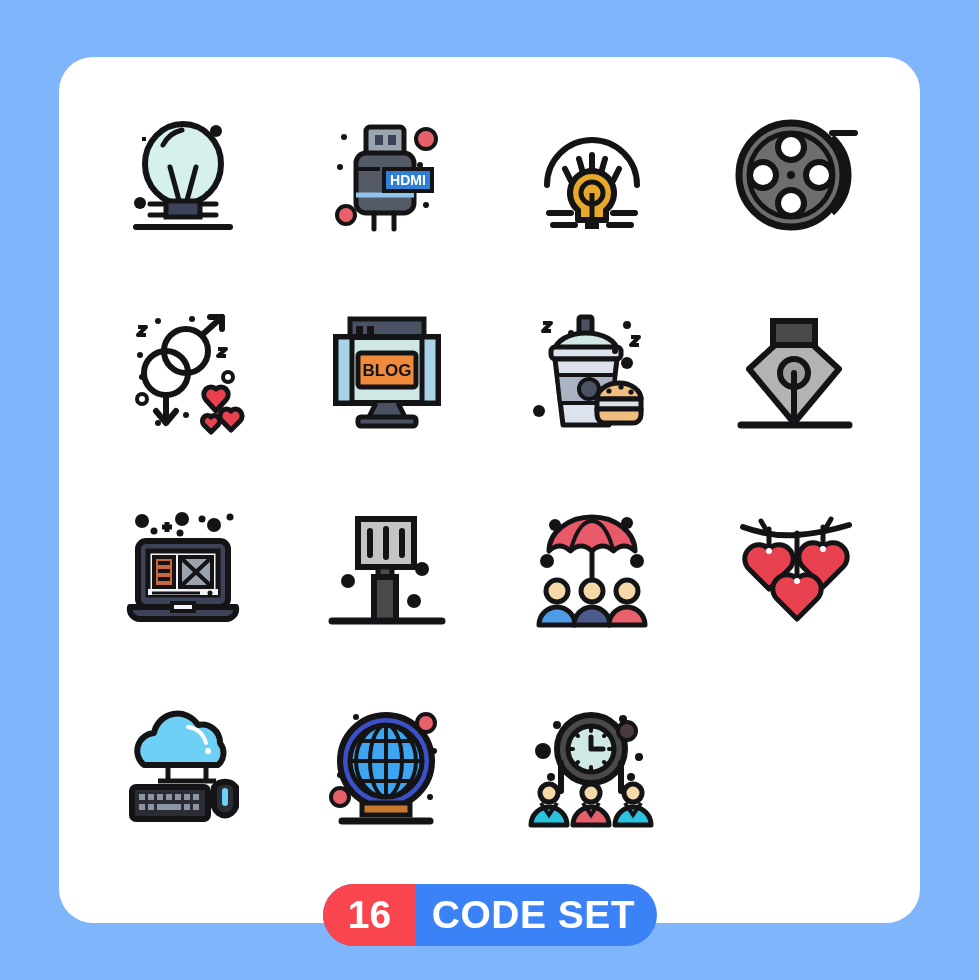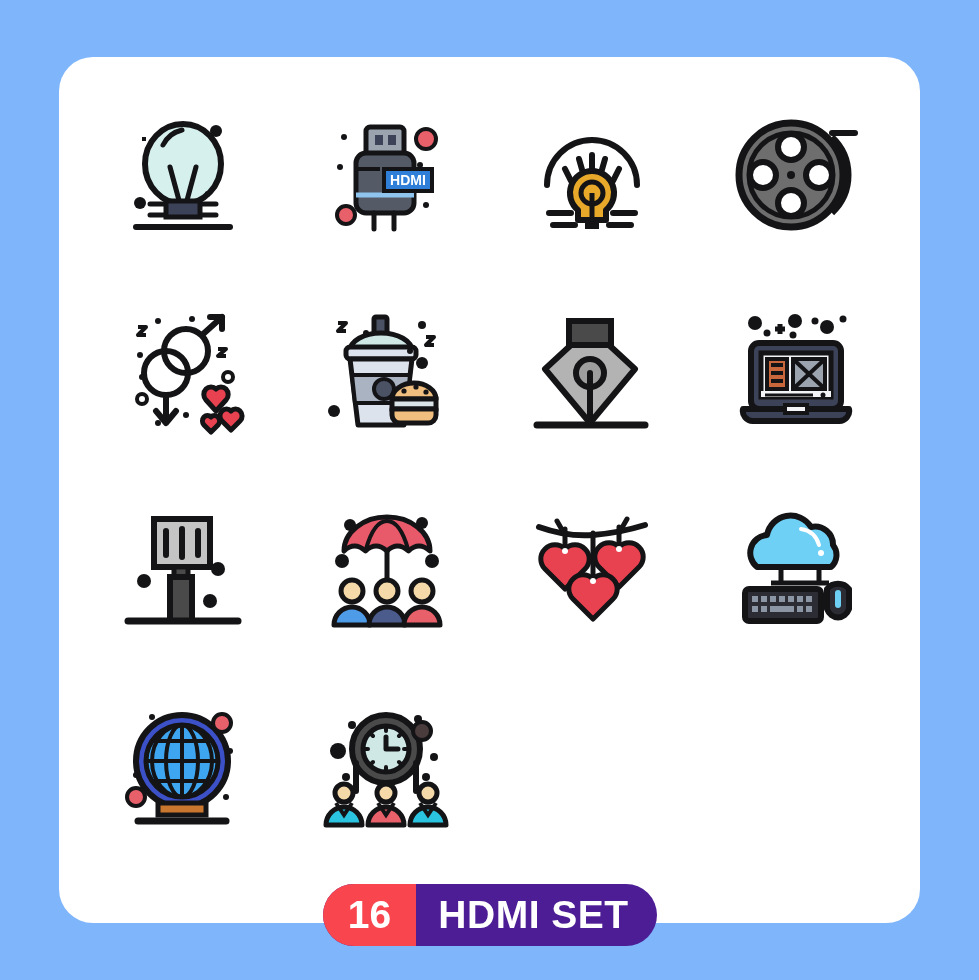--- a/index.html
+++ b/index.html
@@ -47,21 +47,21 @@
   .cell svg {
     display: block;
   }
   .badge {
     position: absolute;
     left: 323px;
     top: 884px;
     width: 334px;
     height: 62px;
     border-radius: 31px;
-    background: #4c1d95;
+    background: #3b82f6;
     overflow: hidden;
     display: flex;
     align-items: stretch;
   }
   .badge-count {
     background: #F9454E;
     color: #ffffff;
     width: 93px;
     display: flex;
     align-items: center;
@@ -181,20 +181,36 @@
           <circle cx="22" cy="48" r="3" fill="#141417"></circle>
           <circle cx="24" cy="70" r="3" fill="#141417"></circle>
           <circle cx="40" cy="116" r="3" fill="#141417"></circle>
           <circle cx="68" cy="108" r="3" fill="#141417"></circle>
           <path d="M20 20 l8 0 l-8 8 l8 0" fill="none" stroke="#141417" stroke-width="4" stroke-linejoin="round"></path>
           <path d="M100 42 l8 0 l-8 7 l8 0" fill="none" stroke="#141417" stroke-width="4" stroke-linejoin="round"></path>
         </g>
       </svg>
     </div>
 
+    <div class="cell">
+      <svg width="130" height="130" viewBox="0 0 130 130">
+        <g>
+          <rect x="28" y="12" width="74" height="22" fill="#4A5263" stroke="#141417" stroke-width="5"></rect>
+          <rect x="34" y="19" width="7" height="8" fill="#141417"></rect>
+          <rect x="45" y="19" width="7" height="8" fill="#141417"></rect>
+          <rect x="14" y="30" width="102" height="66" fill="#CFE8E6" stroke="#141417" stroke-width="6"></rect>
+          <rect x="14" y="30" width="16" height="66" fill="#A9D4E8" stroke="#141417" stroke-width="5"></rect>
+          <rect x="100" y="30" width="16" height="66" fill="#A9D4E8" stroke="#141417" stroke-width="5"></rect>
+          <rect x="36" y="46" width="58" height="34" rx="3" fill="#F08A3C" stroke="#141417" stroke-width="5"></rect>
+          <text x="65" y="69" font-family="Liberation Sans, sans-serif" font-size="17" font-weight="bold" fill="#141417" text-anchor="middle">BLOG</text>
+          <path d="M54 96 L46 112 L84 112 L76 96" fill="#4A5263" stroke="#141417" stroke-width="5" stroke-linejoin="round"></path>
+          <rect x="36" y="110" width="58" height="9" rx="3" fill="#4A5263" stroke="#141417" stroke-width="5"></rect>
+        </g>
+      </svg>
+    </div>
 
     <div class="cell">
       <svg width="130" height="130" viewBox="0 0 130 130">
         <g>
           <path d="M48 20 L48 34" stroke="#141417" stroke-width="0"></path>
           <rect x="52" y="10" width="13" height="30" rx="2" fill="#4A5263" stroke="#141417" stroke-width="5"></rect>
           <path d="M28 44 a31 18 0 0 1 62 0 z" fill="#CFE8E6" stroke="#141417" stroke-width="5" stroke-linejoin="round"></path>
           <rect x="24" y="40" width="70" height="12" rx="4" fill="#DCE3EC" stroke="#141417" stroke-width="5"></rect>
           <path d="M28 52 L36 118 L82 118 L90 52 z" fill="#DCE3EC" stroke="#141417" stroke-width="5" stroke-linejoin="round"></path>
           <path d="M30 68 L88 68" stroke="#141417" stroke-width="4"></path>
@@ -387,16 +403,16 @@
           <path d="M88 122 a18 18 0 0 1 36 0 z" fill="#2BC4E0" stroke="#141417" stroke-width="5" stroke-linejoin="round"></path>
           <path d="M98 100 l8 12 l8 -12" fill="none" stroke="#141417" stroke-width="4"></path>
         </g>
       </svg>
     </div>
 
   </div>
 
   <div class="badge">
     <div class="badge-count">16</div>
-    <div class="badge-label">HDMI SET</div>
+    <div class="badge-label">CODE SET</div>
   </div>
 
 </div>
 
 </body></html>

